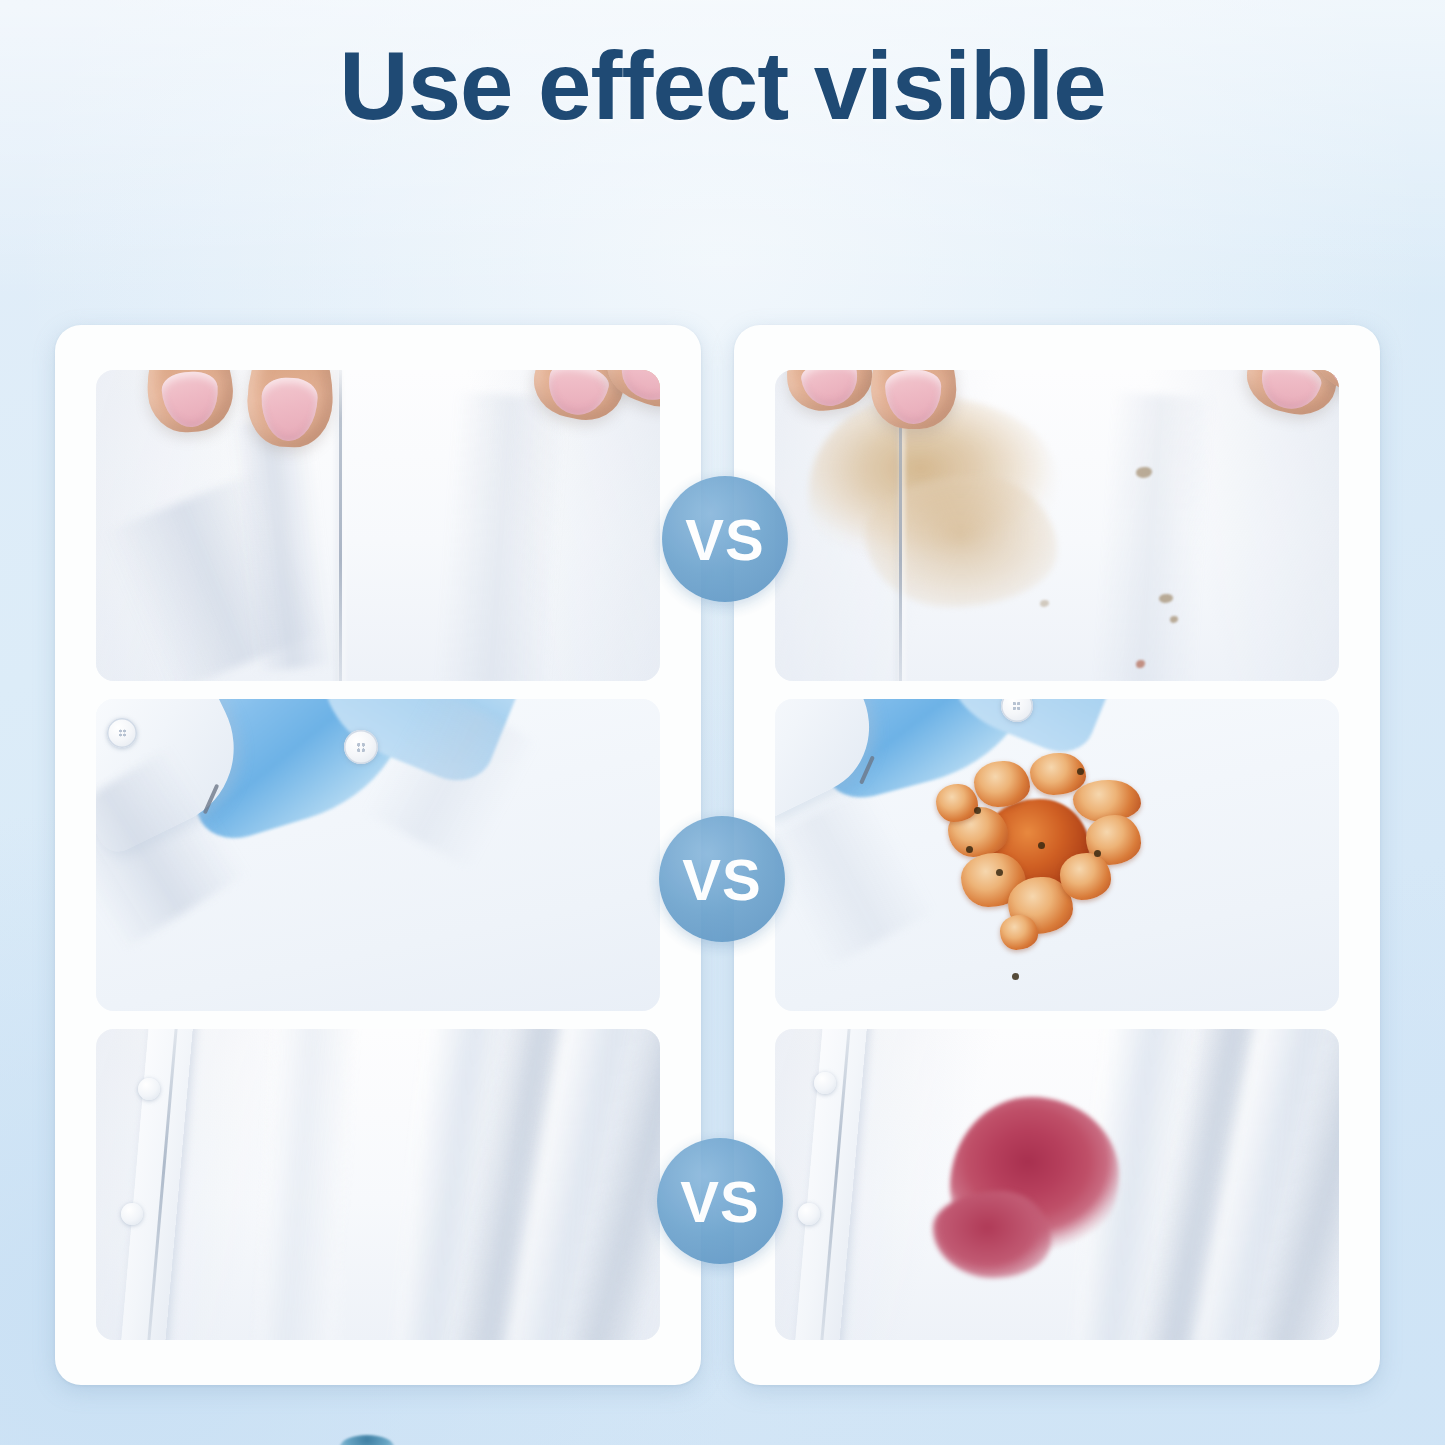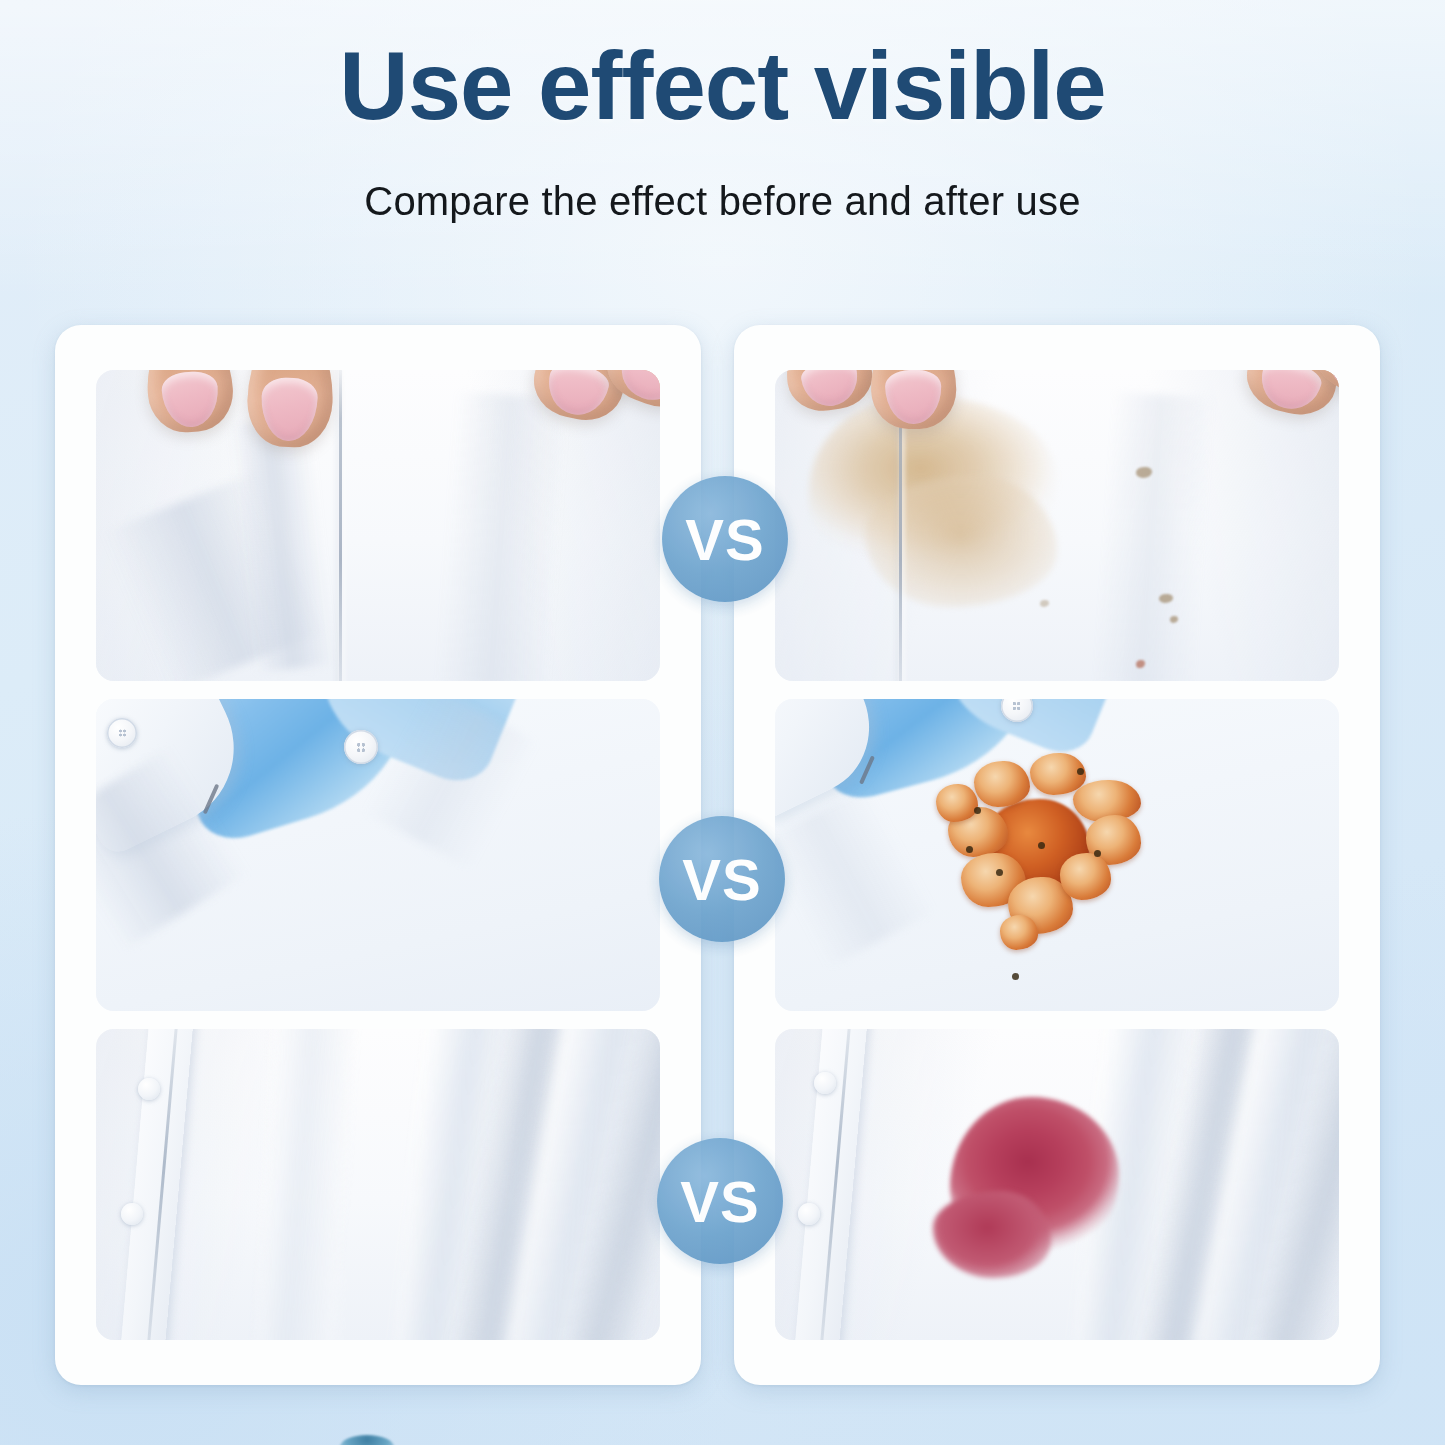--- a/index.html
+++ b/index.html
@@ -343,21 +343,20 @@
     z-index: 3;
   }
 </style>
 </head>
 <body>
 
 <div id="page-bg"></div>
 
 <div class="header">
   <div class="title">Use effect visible</div>
-  <div class="subtitle">Compare the effect before and after use</div>
 </div>
 
 <div class="compare">
 
   <div class="card">
 
     <div class="photo">
       <div class="fabric-white"></div>
       <div class="fold" style="left:6%;top:40%;width:30%;height:56%;transform:rotate(-22deg);"></div>
       <div class="fold" style="left:26%;top:16%;width:14%;height:80%;transform:rotate(-6deg);"></div>

